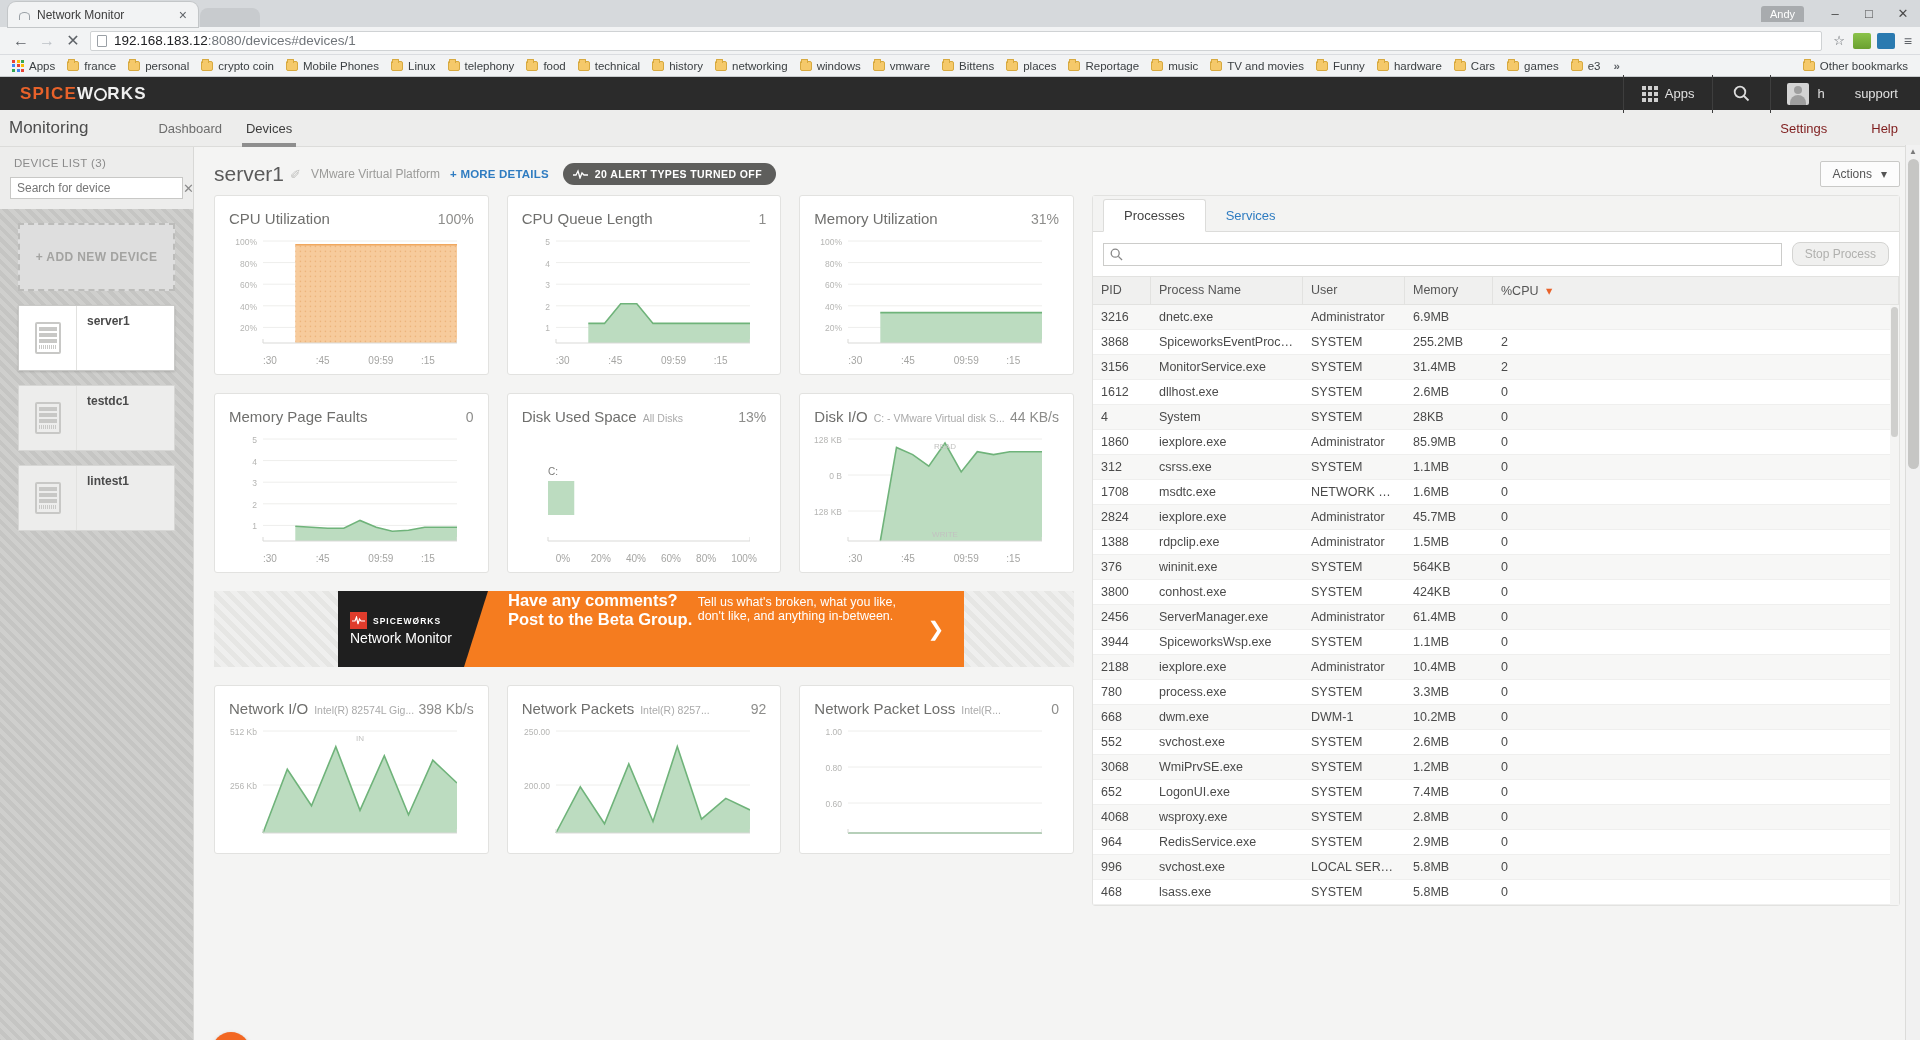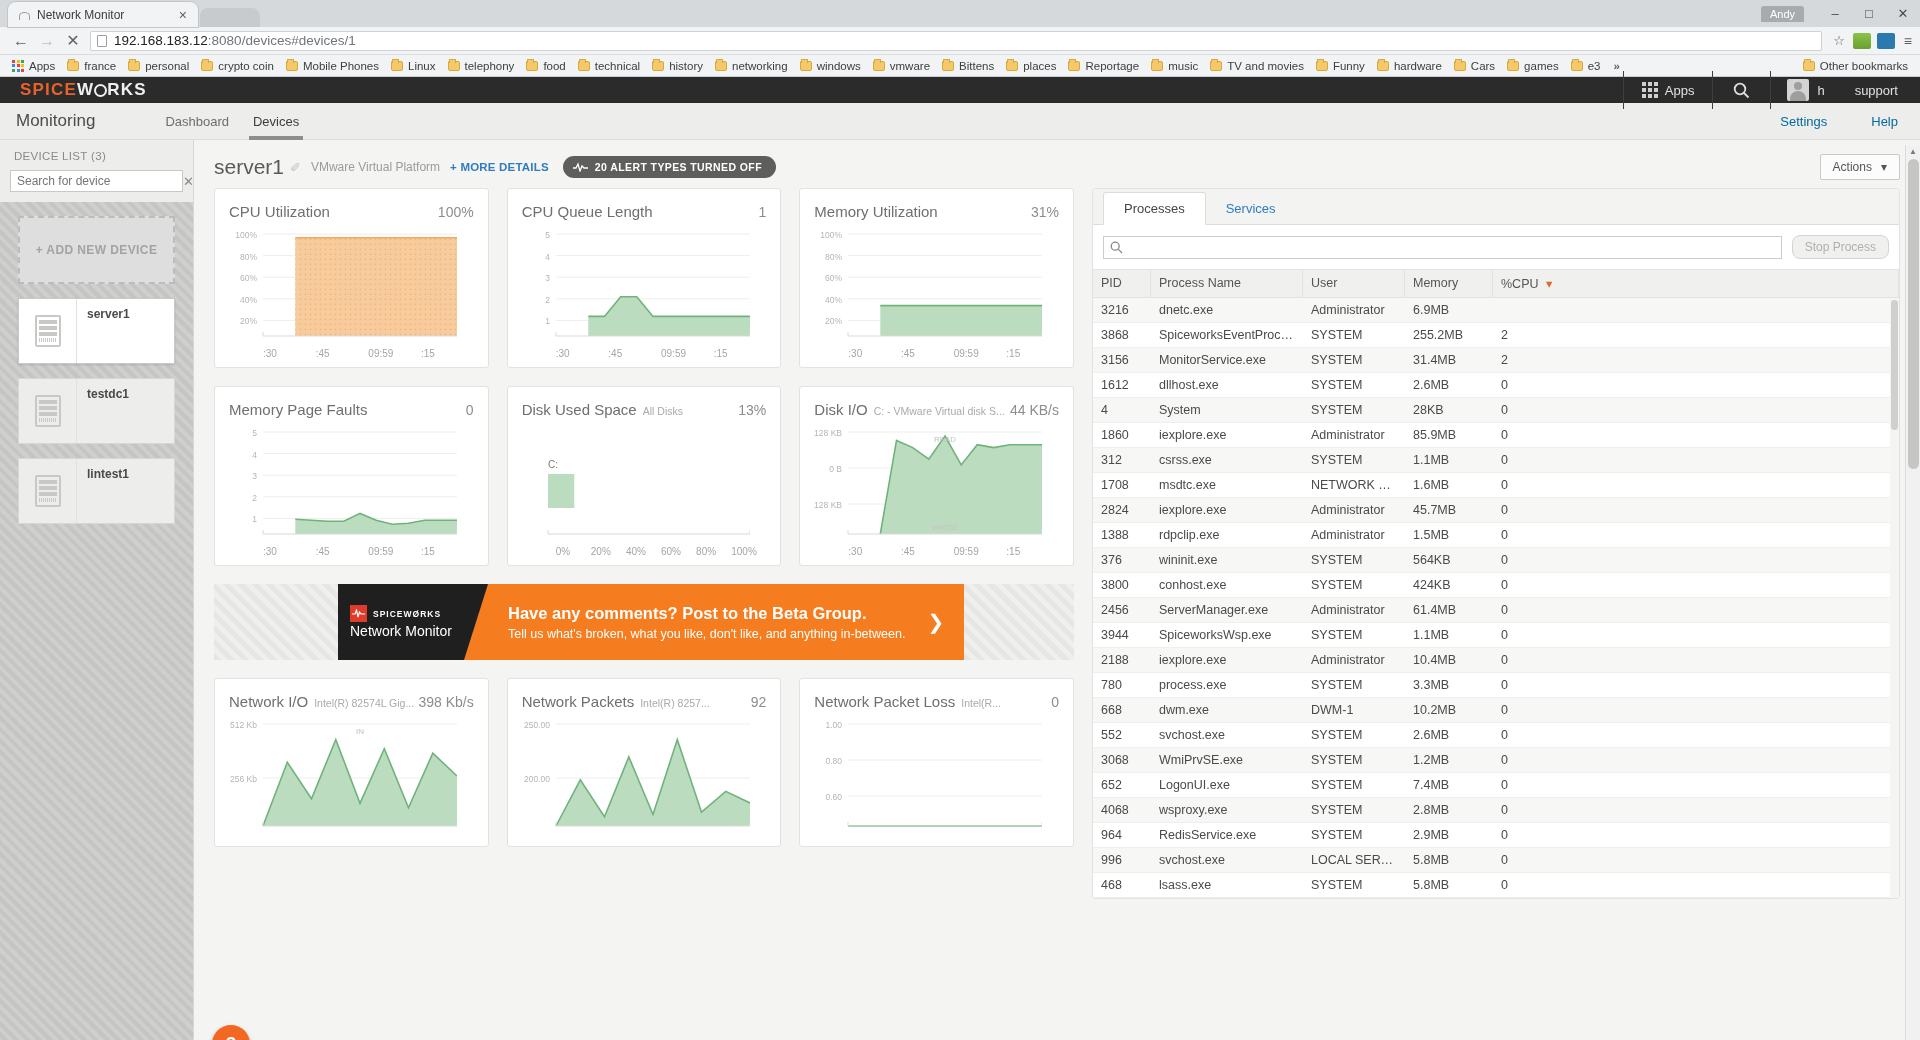--- a/index.html
+++ b/index.html
@@ -38,42 +38,42 @@
                border-bottom:1px solid #c9ccce; overflow:hidden; white-space:nowrap; }
   .bm { display:flex; align-items:center; padding:0 6px; flex:none; }
   .bm .fold { width:12px; height:10px; background:#f5c96a; border:1px solid #d7a93f; border-radius:1px 2px 2px 2px; margin-right:5px; position:relative; }
   .bm .fold:before { content:""; position:absolute; left:0; top:-3px; width:5px; height:3px; background:#f5c96a; border:1px solid #d7a93f; border-bottom:none; border-radius:1px 1px 0 0; }
   .apps-grid { display:grid; grid-template-columns:repeat(3,3px); grid-gap:1.5px; margin-right:5px; }
   .apps-grid i { width:3px; height:3px; display:block; }
   .bm-more { padding:0 7px; color:#5f6368; font-weight:bold; }
 
   
   .app { position:relative; height:100%; }
-  .sw-header { background:#2b2b2b; height:26px; display:flex; align-items:center; padding-left:20px; color:#fff; }
+  .sw-header { background:#2b2b2b; height:33px; display:flex; align-items:center; padding-left:20px; color:#fff; }
   .sw-logo { font-size:17px; letter-spacing:1.2px; font-weight:bold; }
   .sw-logo .o1 { color:#e8622a; }
   .sw-logo .w1 { color:#efefef; }
   .sw-header-right { margin-left:auto; display:flex; align-items:center; height:38px; }
   .hdr-apps { display:flex; align-items:center; gap:7px; padding:0 18px; height:38px; border-left:1px solid #3e3e3e; font-size:13px; color:#e0e0e0; }
   .grid9 { display:grid; grid-template-columns:repeat(3,4px); grid-gap:2px; }
   .grid9 i { width:4px; height:4px; background:#cfcfcf; display:block; }
   .hdr-search { padding:0 20px; height:38px; display:flex; align-items:center; border-left:1px solid #3e3e3e; }
   .hdr-user { padding:0 16px; height:38px; display:flex; align-items:center; gap:8px; border-left:1px solid #3e3e3e; font-size:13px; color:#e0e0e0; }
   .avatar { width:22px; height:22px; background:#d4d4d4; border-radius:2px; position:relative; overflow:hidden; }
   .avatar:before { content:""; position:absolute; left:7px; top:3px; width:8px; height:8px; border-radius:50%; background:#9e9e9e; }
   .avatar:after { content:""; position:absolute; left:3px; top:12px; width:16px; height:12px; border-radius:8px 8px 0 0; background:#9e9e9e; }
   .hdr-support { padding:0 22px 0 14px; font-size:13px; color:#e0e0e0; height:38px; display:flex; align-items:center; }
 
-  .sw-subnav { background:#ededec; height:37px; display:flex; align-items:center; padding-left:16px; border-bottom:1px solid #dcdcda; }
+  .sw-subnav { background:#ededec; height:37px; display:flex; align-items:center; padding-left:9px; border-bottom:1px solid #dcdcda; }
   .sub-title { font-size:17px; color:#4c4c4c; margin-right:58px; }
   .sub-tab { font-size:13px; color:#6d6d6d; padding:0 12px; height:37px; display:flex; align-items:center; position:relative; }
   .sub-tab.active { color:#3d3d3d; }
   .sub-tab.active:after { content:""; position:absolute; left:8px; right:8px; bottom:0; height:4px; background:#8e8e8e; }
   .sub-right { margin-left:auto; display:flex; }
-  .sub-right .sub-tab { color:#0369a1; padding:0 22px; }
+  .sub-right .sub-tab { color:#7f1d1d; padding:0 22px; }
 
   .body-wrap { display:flex; height:calc(100% - 103px); }
 
   
   .sidebar { width:194px; flex:none; background:#ededec; border-right:1px solid #d8d8d6; display:flex; flex-direction:column; }
   .dl-head { padding:10px 14px 4px; font-size:11.5px; color:#4d4d4d; font-weight:bold; letter-spacing:.3px; }
   .dl-head span { color:#8b8b8b; font-weight:normal; }
   .dl-search { margin:4px 10px 10px; height:22px; background:#fff; border:1px solid #c8c8c6; display:flex; align-items:center; font-size:12px; }
   .dl-search input { border:0; outline:0; flex:1; font-size:12px; padding:0 6px; color:#777; font-family:inherit; background:transparent; }
   .dl-search .clr { color:#8a8a8a; padding:0 5px; font-size:13px; }
@@ -121,21 +121,21 @@
   .banner { margin:18px 0 0; height:76px; background:repeating-linear-gradient(45deg,#e6e6e4 0 5px,#efefee 5px 10px);
             display:flex; align-items:stretch; }
   .banner-inner { margin-left:124px; flex:1; display:flex; background:#f57c1f; position:relative; }
   .banner-logo { background:#1f1f1f; width:150px; display:flex; flex-direction:column; justify-content:center; padding-left:12px;
                  clip-path:polygon(0 0,100% 0,84% 100%,0 100%); }
   .bl-top { display:flex; align-items:center; gap:6px; }
   .bl-mark { width:17px; height:17px; background:#e03c2c; display:flex; align-items:center; justify-content:center; }
   .bl-mark svg { display:block; }
   .bl-sw { font-size:8.5px; letter-spacing:1px; color:#fff; font-weight:bold; }
   .bl-nm { font-size:14px; color:#fff; margin-top:1px; }
-  .banner-text { flex:1; display:flex; flex-direction:column; justify-content:center; padding-left:20px; color:#fff; }
+  .banner-text { flex:1; display:flex; flex-direction:row; justify-content:center; padding-left:20px; color:#fff; }
   .bt1 { font-size:16.5px; font-weight:bold; }
   .bt2 { font-size:12.5px; margin-top:4px; }
   .banner-arrow { width:56px; display:flex; align-items:center; justify-content:center; color:#fff; font-size:20px; }
   .banner-end { width:110px; background:repeating-linear-gradient(45deg,#e6e6e4 0 5px,#efefee 5px 10px); }
 
   
   .proc-panel { flex:1; background:#fff; border:1px solid #e2e2e0; border-radius:3px; min-width:0; }
   .proc-tabs { display:flex; align-items:flex-end; height:36px; padding:0 10px; background:#f3f3f2; border-bottom:1px solid #dcdcda; }
   .ptab { font-size:13px; padding:8px 20px; color:#2f7cc1; }
   .ptab.active { background:#fff; color:#444; border:1px solid #dcdcda; border-bottom:1px solid #fff; margin-bottom:-1px; border-radius:3px 3px 0 0; }

